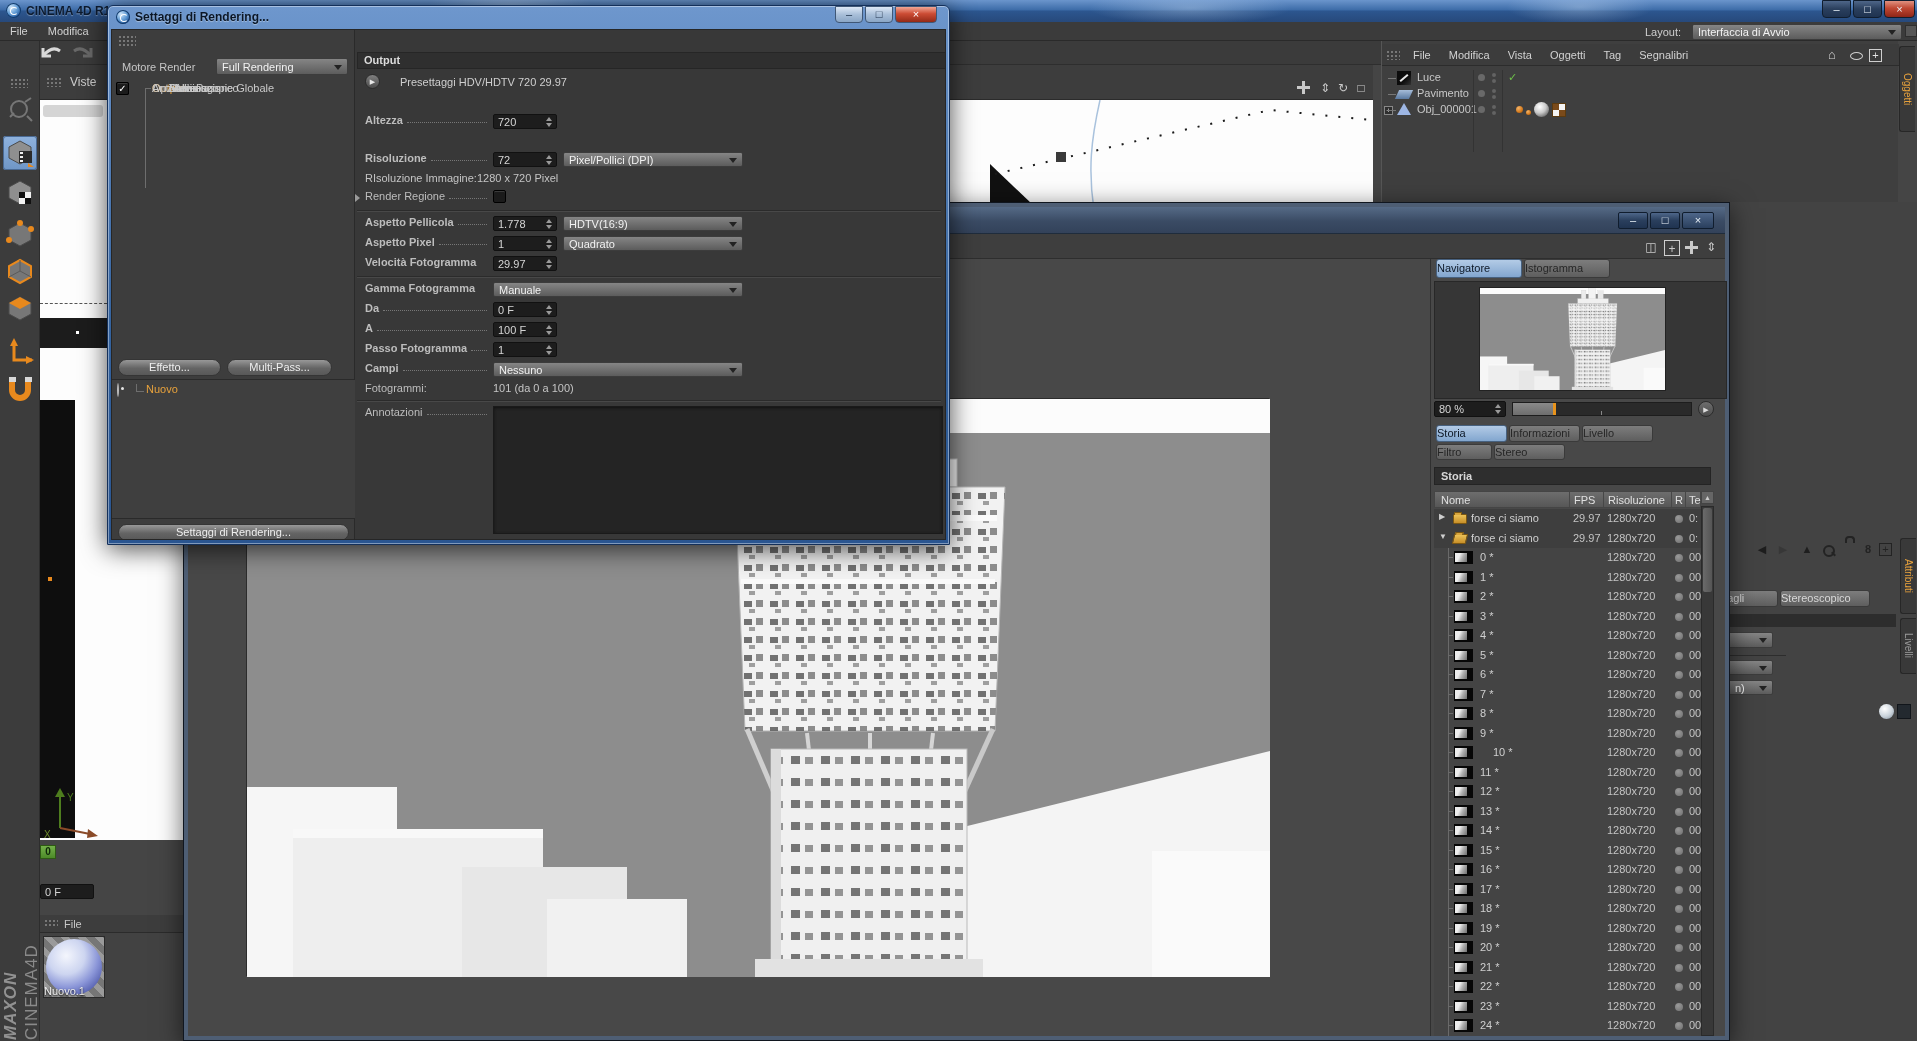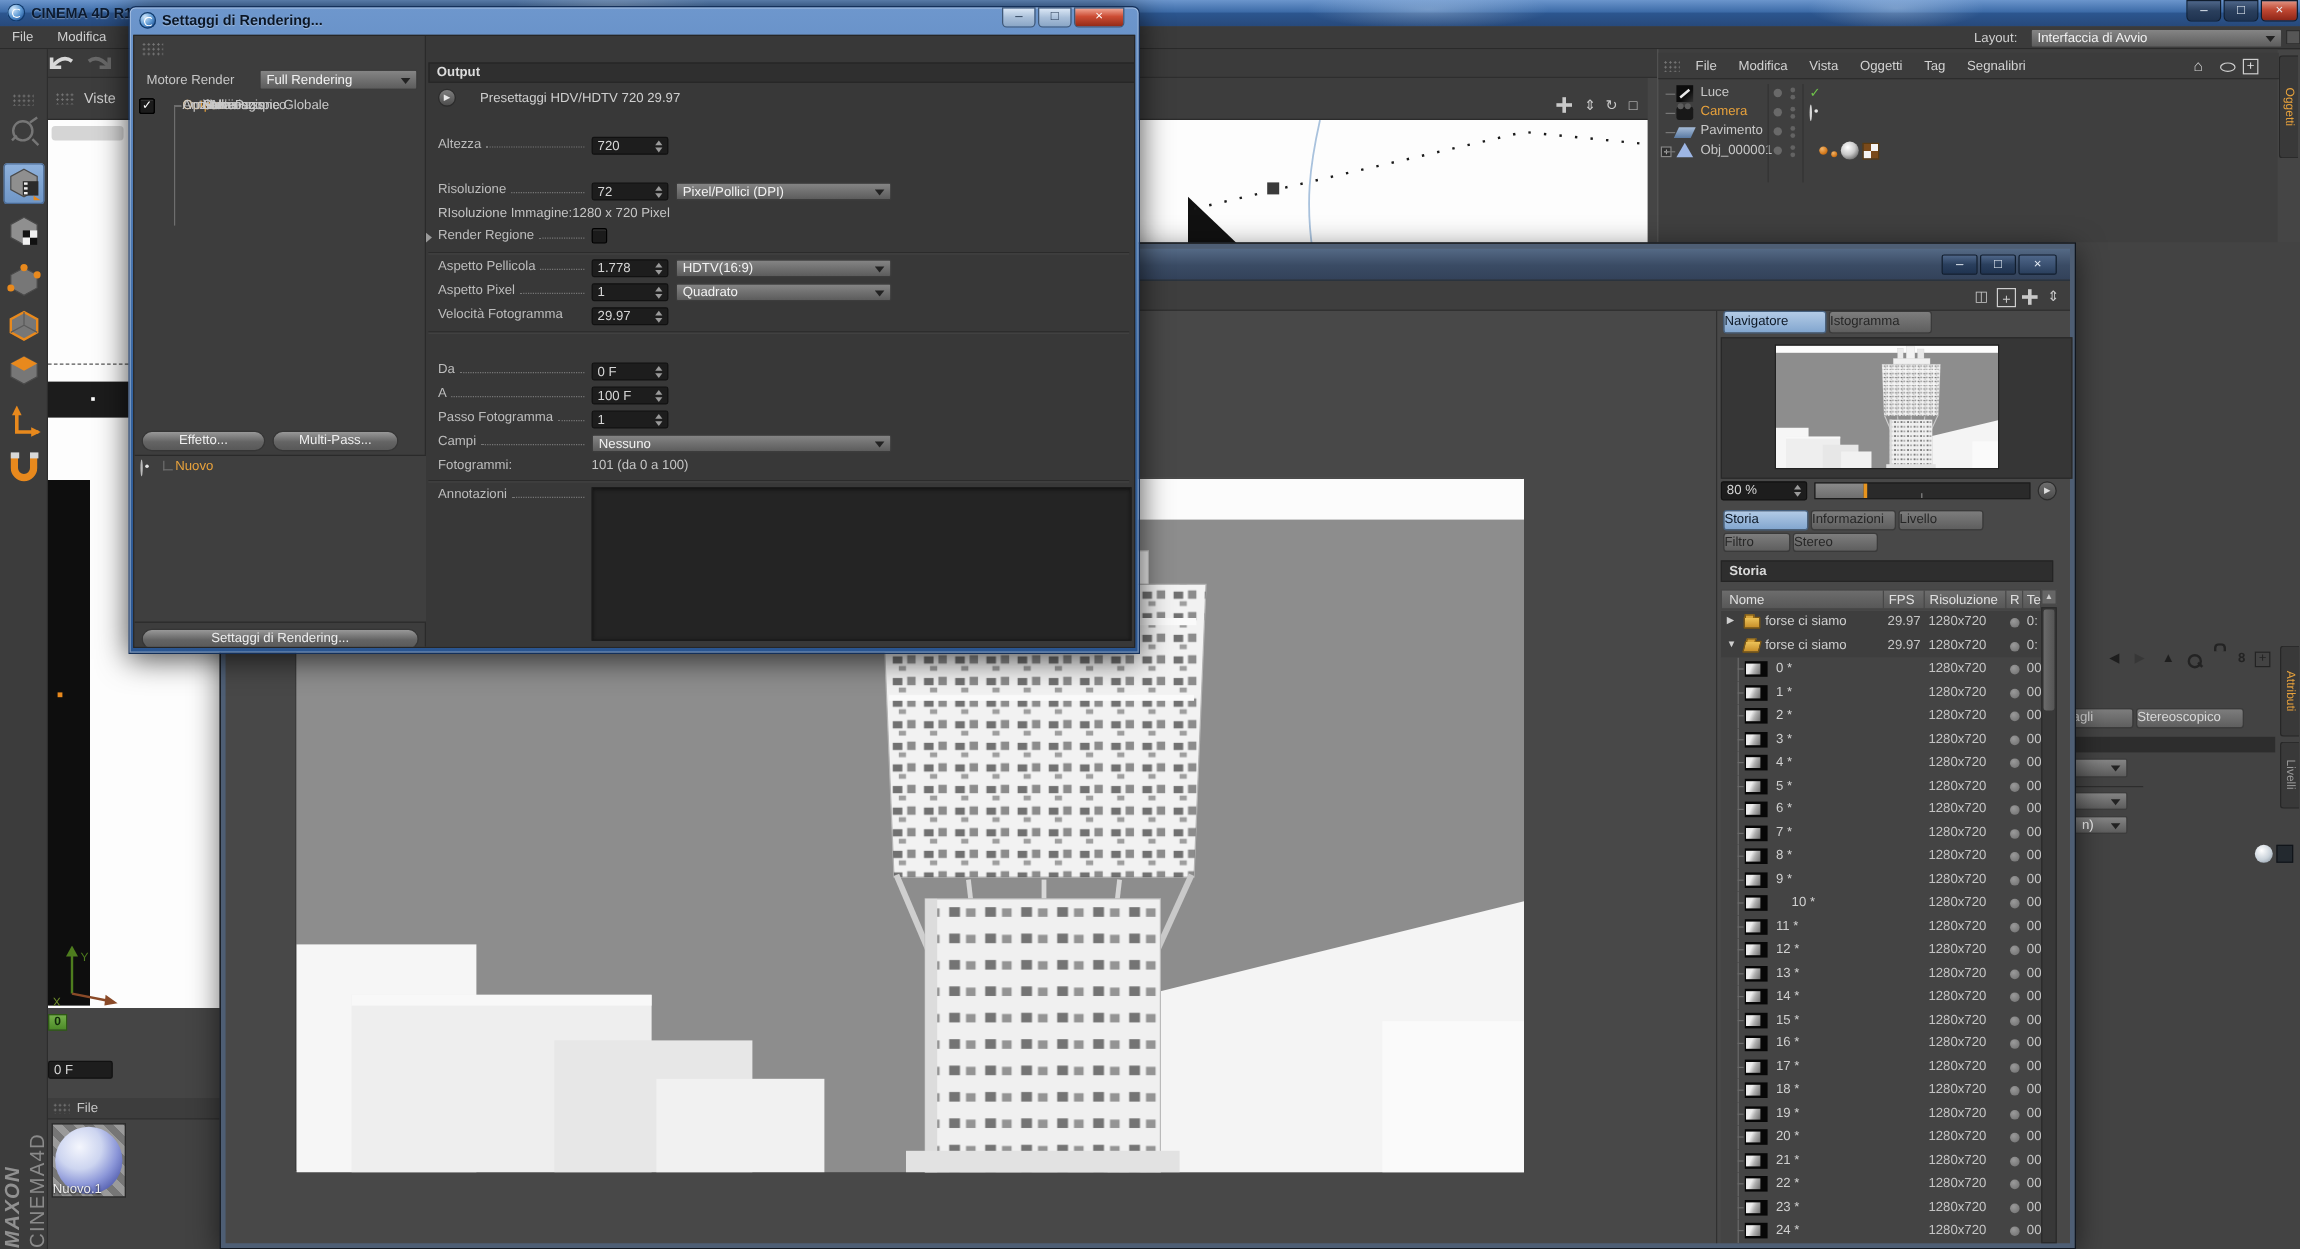--- a/index.html
+++ b/index.html
@@ -115,21 +115,21 @@
 #dlg-title{position:relative;height:23px}
 #dlg-title .txt{position:absolute;left:24px;top:4px;color:#0a1626;font-size:12px;font-weight:600;text-shadow:0 1px 1px rgba(255,255,255,.4)}
 #dlg-body{position:relative;height:511px;background:#3b3b3b;border:1px solid #262626;overflow:hidden}
 #dlg-left{position:absolute;left:0;top:0;width:243px;height:100%;background:#3d3d3d;border-right:1px solid #2a2a2a}
 #dlg-right{position:absolute;left:243px;top:0;width:596px;height:100%;background:#383838}
 .sec-row{position:absolute;left:0;display:flex;align-items:center;height:16px}
 .sec-row .tick{width:6px;height:1px;background:#6e6e6e;margin-right:2px}
 .sec-row .lbl{color:#c9c9c9;white-space:nowrap}
 .sec-row .lbl.sel{color:#e8a23c}
 .srow{position:absolute;left:0;width:100%;height:17px}
-.slbl{position:absolute;left:10px;width:126px;display:flex;color:#bdbdbd;font-weight:normal;white-space:nowrap}
+.slbl{position:absolute;left:10px;width:126px;display:flex;color:#bdbdbd;font-weight:bold;white-space:nowrap}
 .slbl.plain{font-weight:normal}
 .hlcell{position:absolute;left:6px;top:-2px;width:129px;height:18px;background:linear-gradient(#7a7a7a,#666);border:1px solid #9d9d9d;border-radius:2px;display:flex;align-items:center;padding:0 4px;color:#fff;font-weight:bold}
 .sfield{position:absolute;left:138px;width:64px}
 .sdd{position:absolute;left:208px;width:180px;height:15px}
 .hr{position:absolute;left:2px;right:10px;height:1px;background:#2b2b2b;box-shadow:0 1px 0 #484848}
 .circ-btn{position:absolute;width:15px;height:15px;border-radius:50%;background:linear-gradient(#7f7f7f,#4c4c4c);border:1px solid #2b2b2b;color:#e8e8e8;font-size:7px;text-align:center;line-height:14px}
 .tri-r{width:0;height:0;border:4px solid transparent;border-left:5px solid #9a9a9a}
 </style>
 </head>
 <body>
@@ -353,32 +353,20 @@
           <span class="obj-ic i-light"></span>
           <span class="nm">Luce</span>
           <span class="vdot" style="left:94px"></span>
           <span class="vdot2" style="left:108px;top:3px"></span>
           <span class="vdot2" style="left:108px;top:9px"></span>
           <span class="abs" style="left:124px;top:1px;color:#6fc24a;font-weight:bold">✓</span>
 
         </div>
 
 
-        <div class="om-row">
-          
-          <span class="abs" style="left:4px;top:8px;width:8px;height:1px;background:#777"></span>
-          <span class="obj-ic i-camera"></span>
-          <span class="nm sel">Camera</span>
-          <span class="vdot" style="left:94px"></span>
-          <span class="vdot2" style="left:108px;top:3px"></span>
-          <span class="vdot2" style="left:108px;top:9px"></span>
-          
-          <span class="abs target" style="left:124px;top:2px"></span>
-          
-        </div>
 
         <div class="om-row">
 
           <span class="abs" style="left:4px;top:8px;width:8px;height:1px;background:#777"></span>
           <span class="obj-ic i-floor"></span>
           <span class="nm">Pavimento</span>
           <span class="vdot" style="left:94px"></span>
           <span class="vdot2" style="left:108px;top:3px"></span>
           <span class="vdot2" style="left:108px;top:9px"></span>
 
@@ -936,20 +924,29 @@
         <div class="srow" style="top:226px">
           <span class="slbl">
               <span>Velocità Fotogramma</span>
             </span>
           <span class="field sfield">
               <span>29.97</span>
               <span class="spin"></span>
             </span>
         </div>
         <div class="hr" style="top:246px"></div>
+        <div class="srow" style="top:252px">
+          <span class="slbl">
+              <span>Gamma Fotogramma</span>
+            </span>
+          <span class="dd abs" style="left:138px;width:250px;height:15px">
+              <span>Manuale</span>
+              <b class="arr"></b>
+            </span>
+        </div>
         <div class="srow" style="top:272px">
           <span class="slbl">
               <span>Da</span>
               <span class="dots-lead"></span>
             </span>
           <span class="field sfield">
               <span>0 F</span>
               <span class="spin"></span>
             </span>
         </div>

